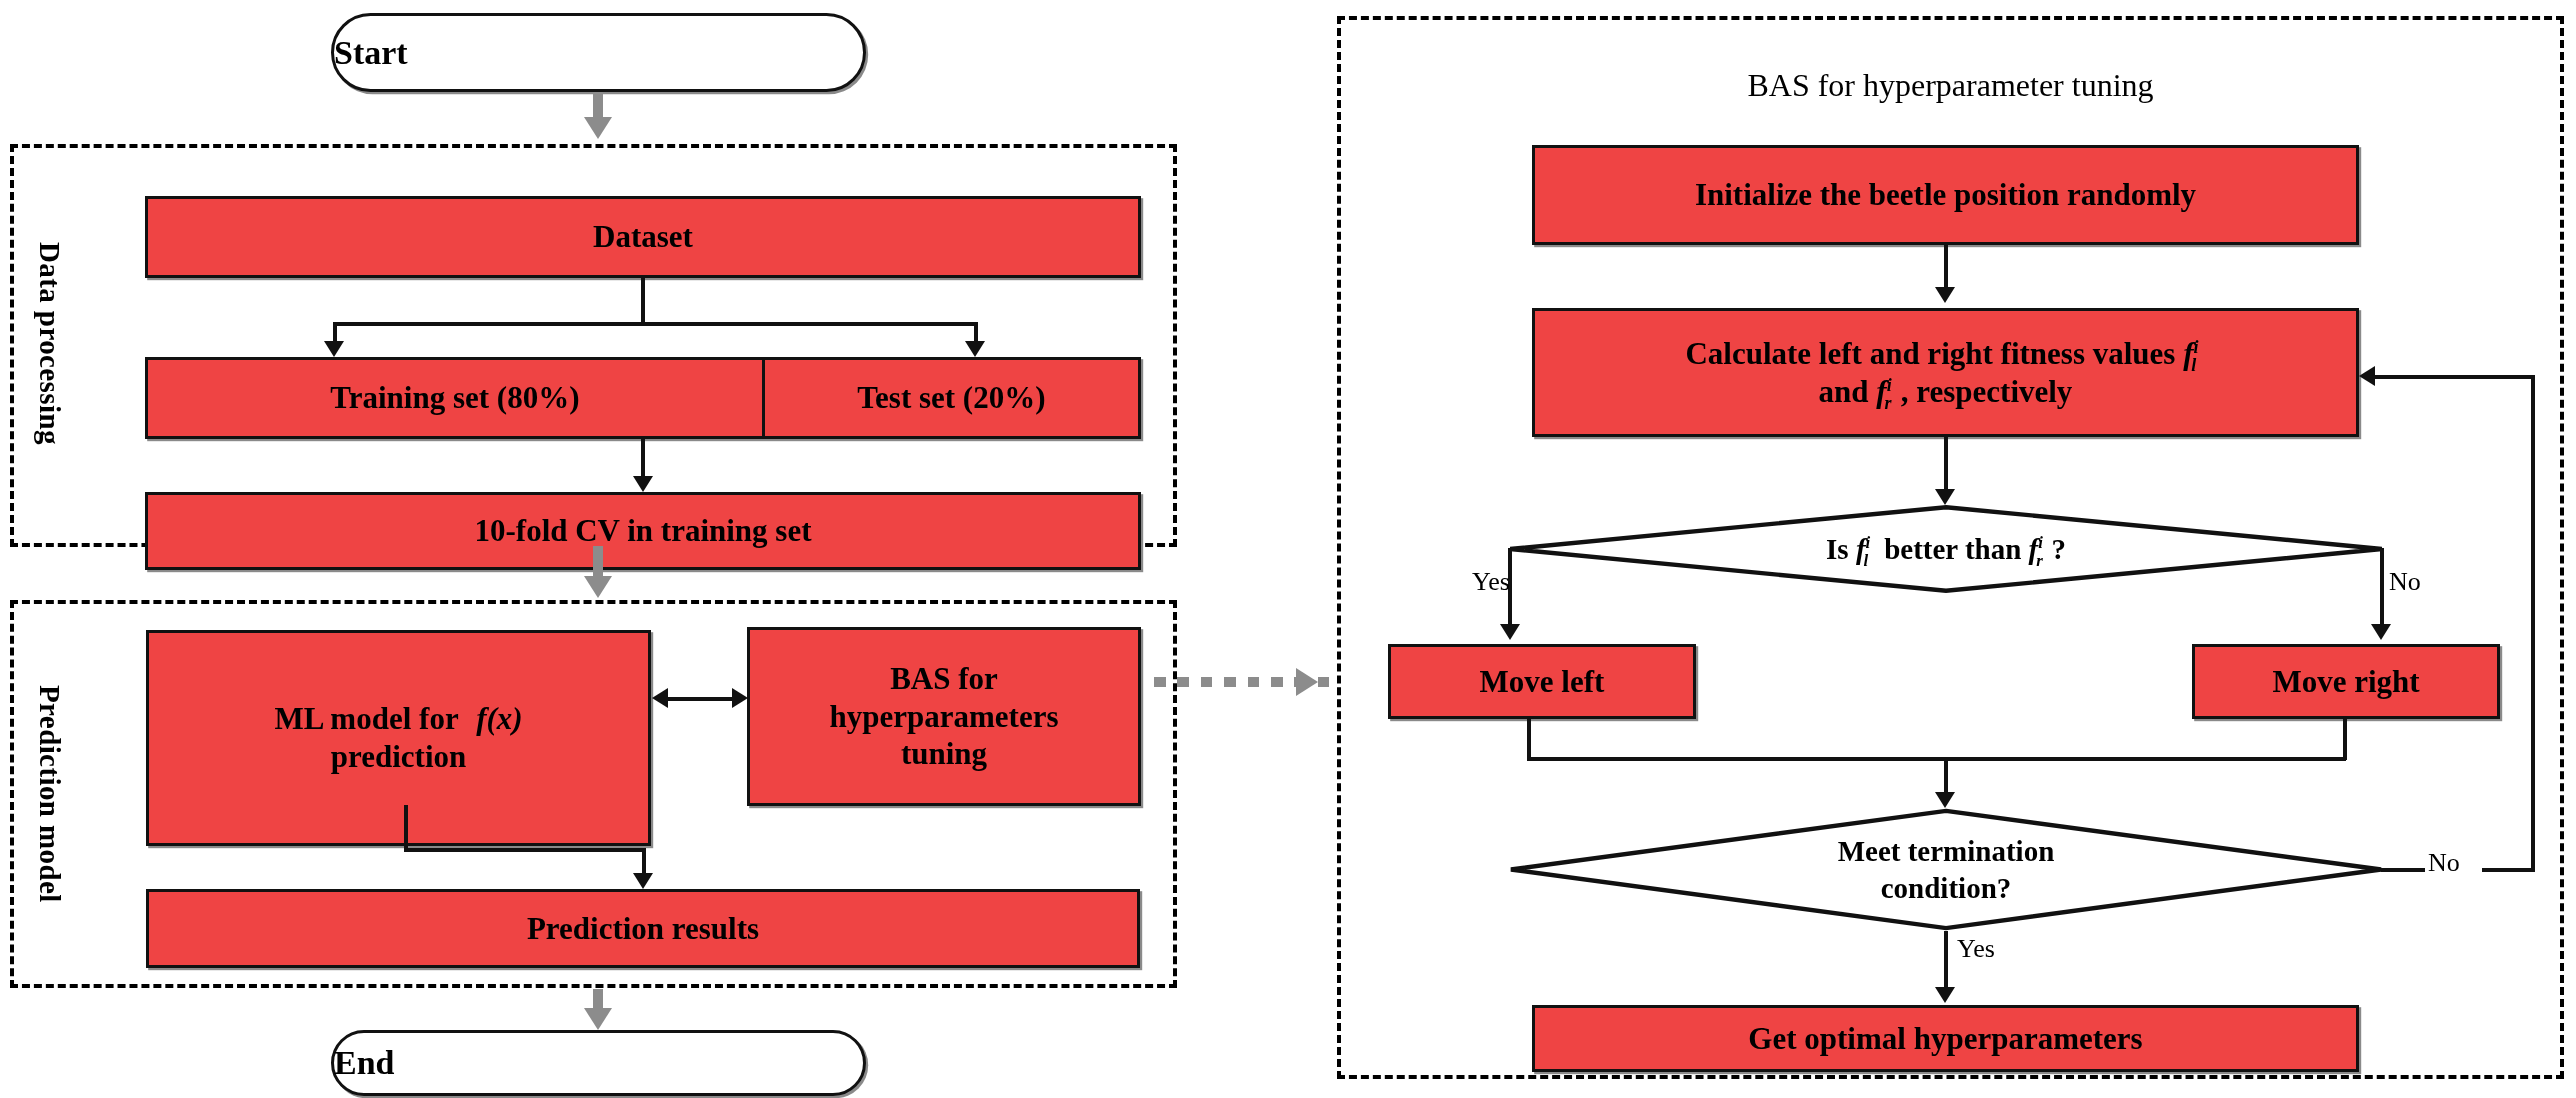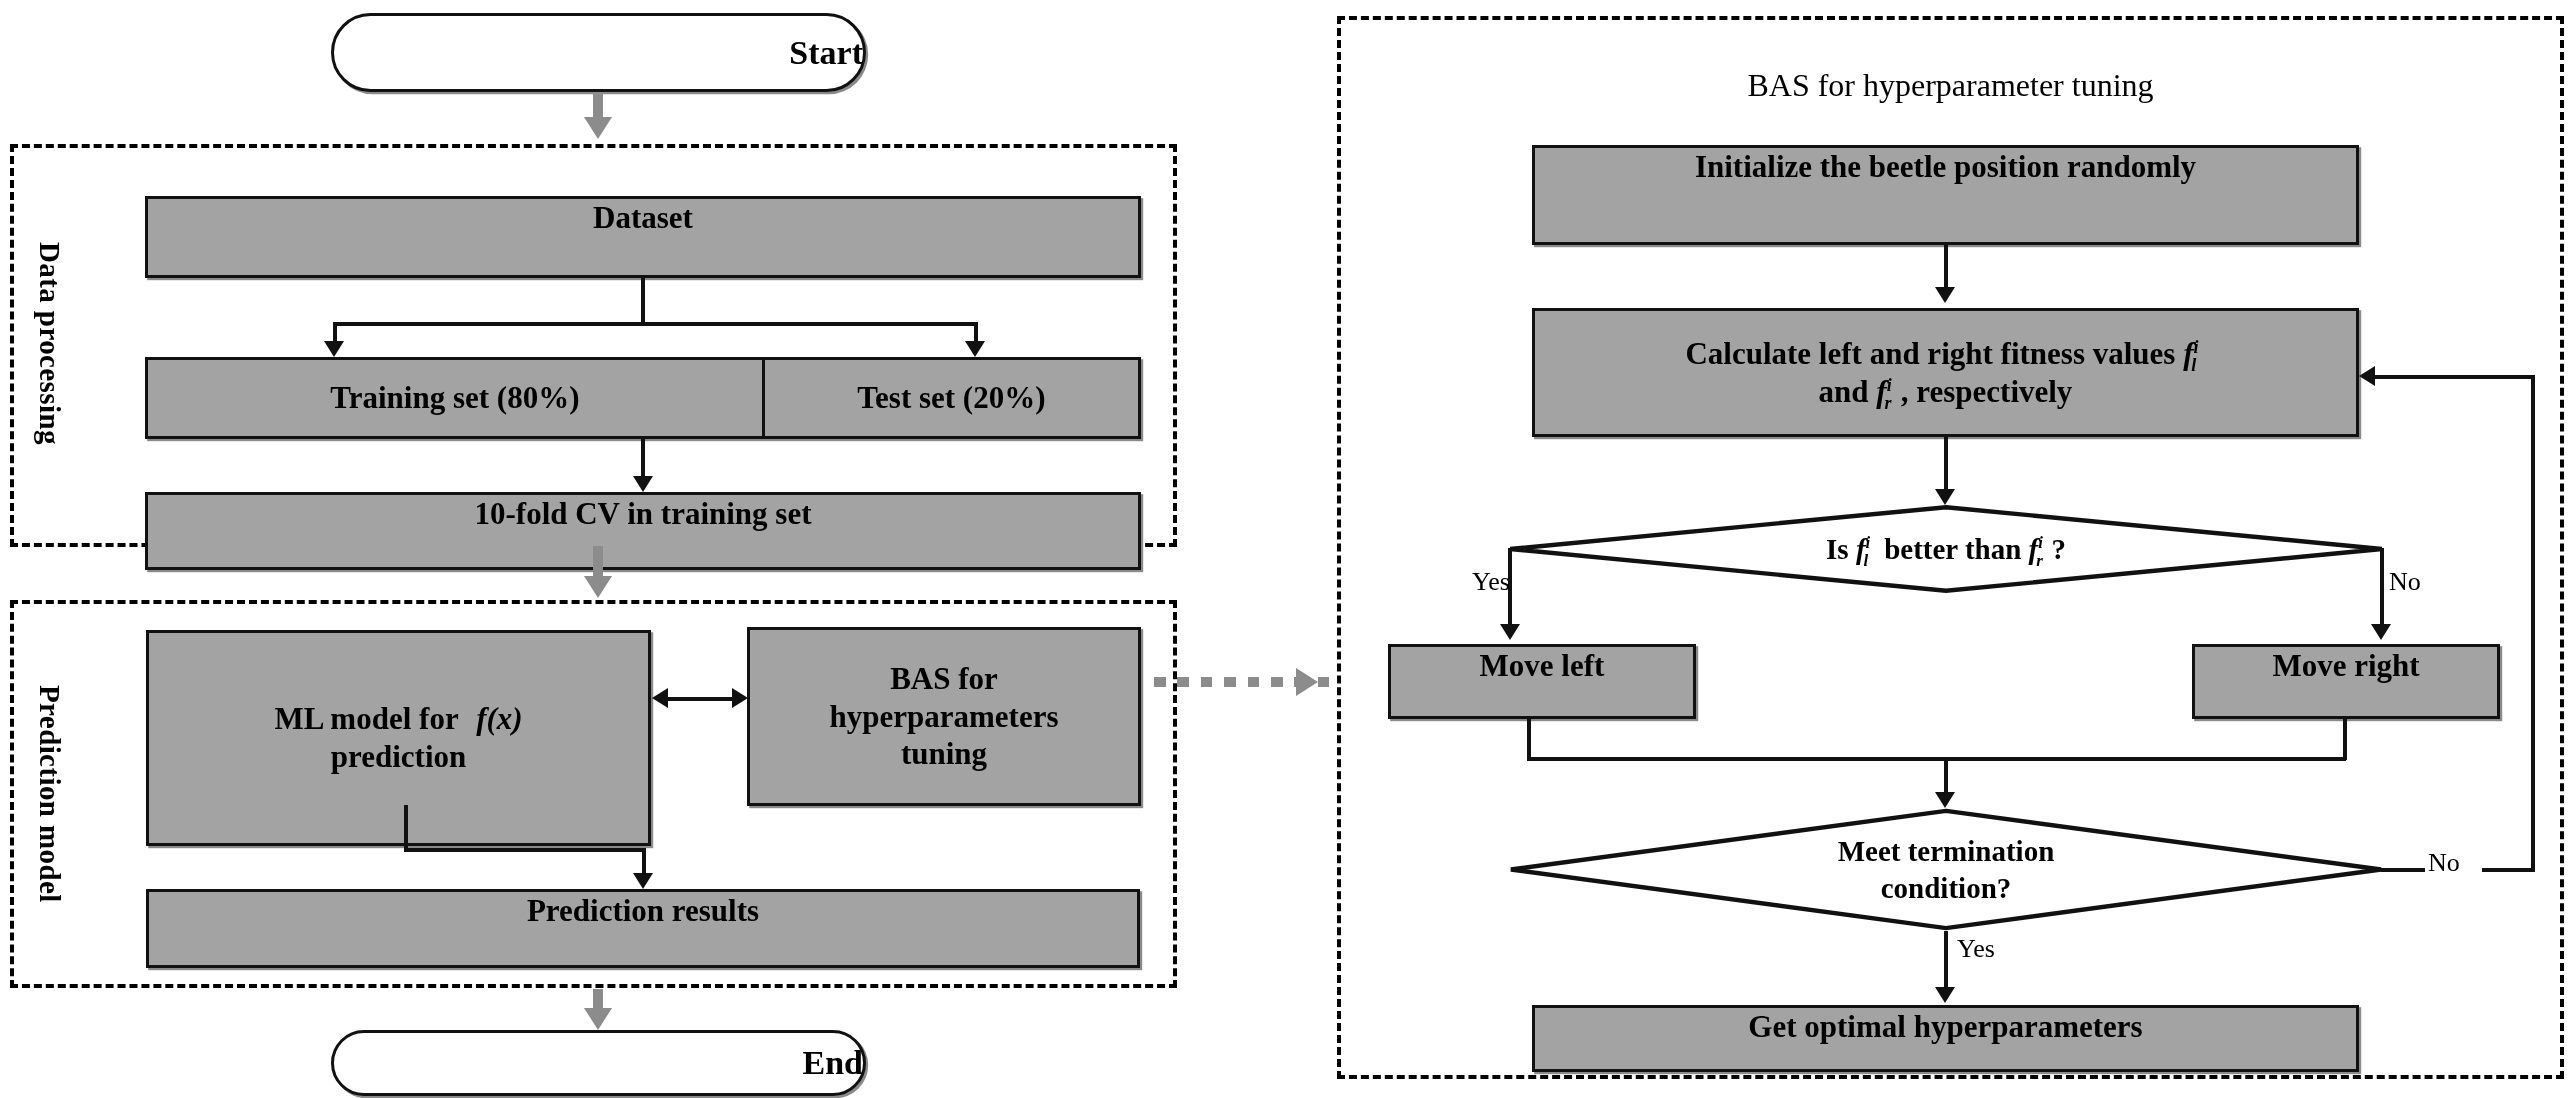--- a/index.html
+++ b/index.html
@@ -22,39 +22,40 @@
     box-sizing:border-box;
     border:4.4px dashed #000;
     background:transparent;
   }
 
   
   .box{
     position:absolute;
     box-sizing:border-box;
     border:3.7px solid #111;
-    background:#a3a3a3;
+    background:#ef4444;
     display:flex;
+    align-items:center;
     justify-content:center;
     text-align:center;
     font-weight:bold;
     line-height:1.22;
     box-shadow:2.2px 2.2px 0 0 #8a8a8a;
   }
 
   
   .term{
     position:absolute;
     box-sizing:border-box;
     border:3.7px solid #111;
     border-radius:146px;
     background:#fff;
     display:flex;
     align-items:center;
-    justify-content:flex-end;
+    justify-content:flex-start;
     font-weight:bold;
     box-shadow:2.2px 2.2px 0 0 #8a8a8a;
   }
 
   
   .split{display:flex;padding:0;}
   .split-cell{
     display:flex;align-items:center;justify-content:center;
     font-weight:bold;height:100%;
   }

